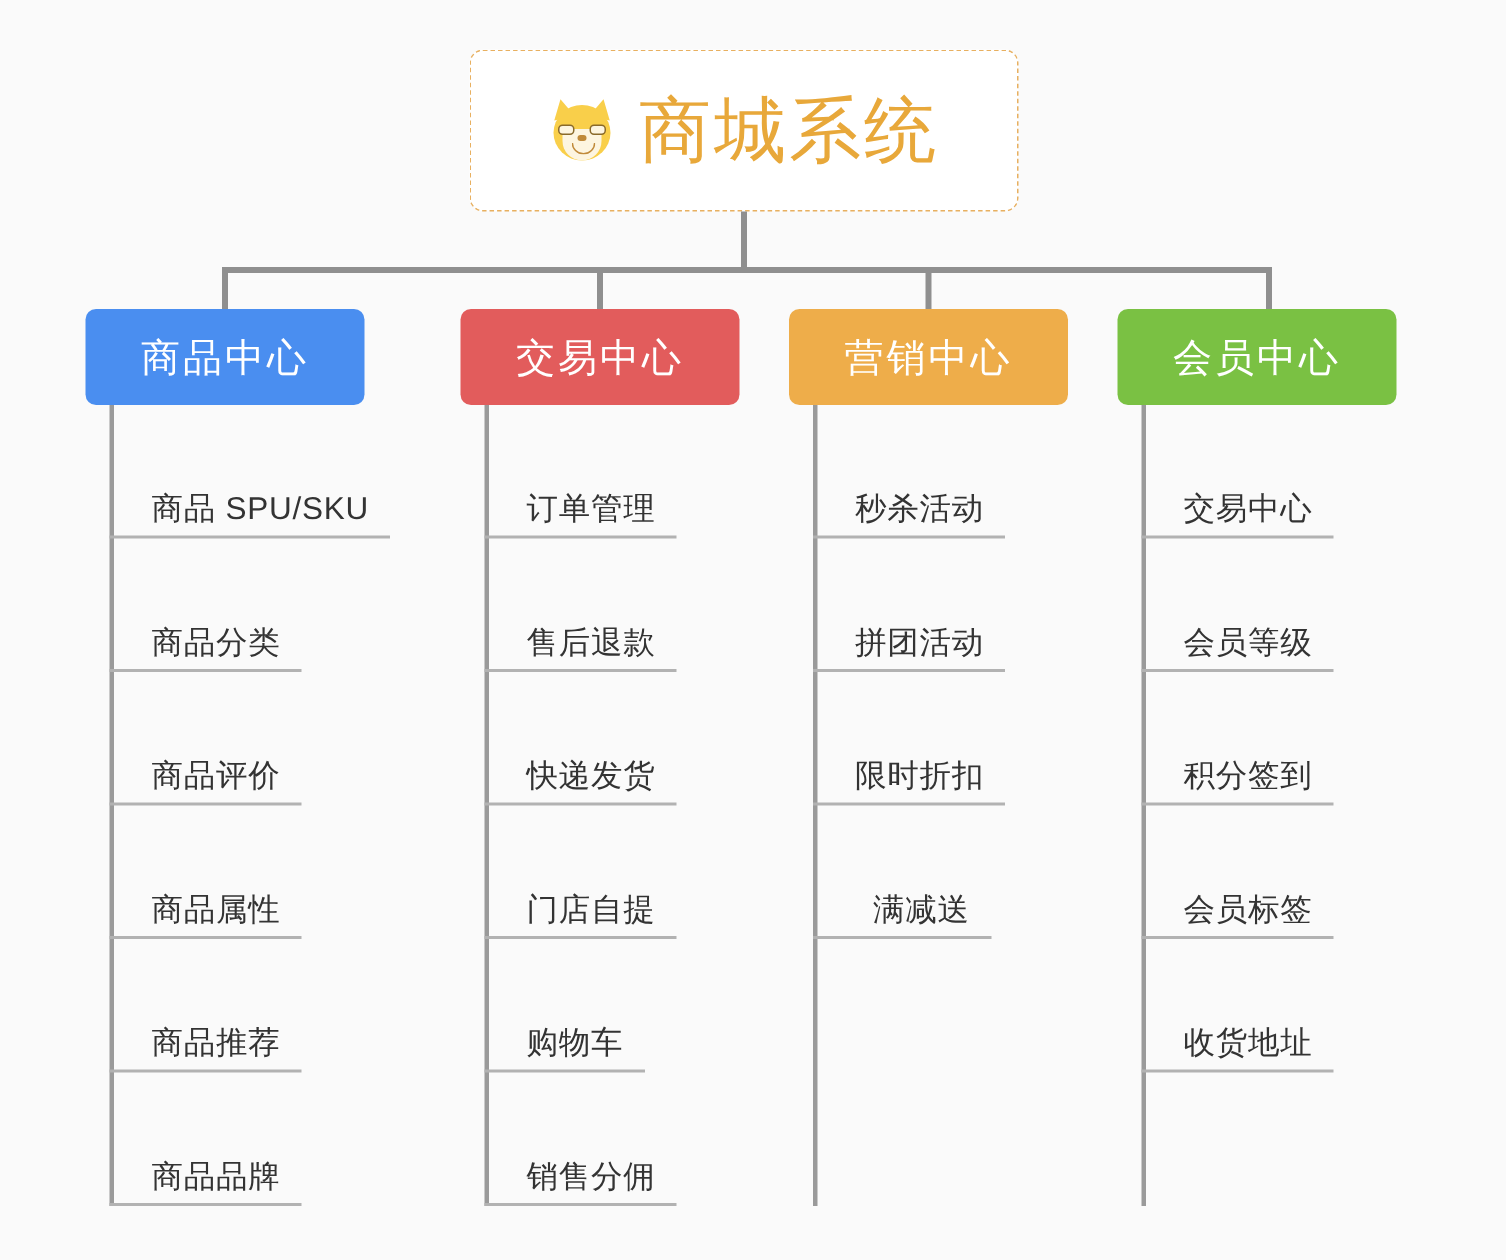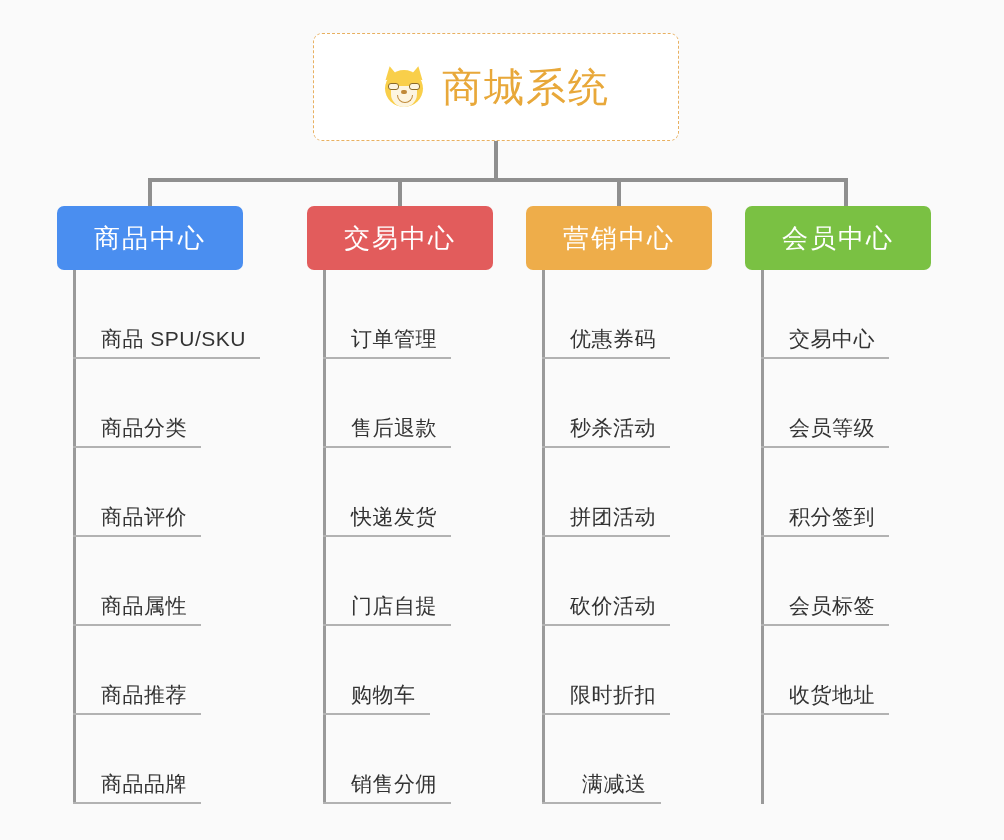--- a/index.html
+++ b/index.html
@@ -96,21 +96,21 @@
   .shiba .mouth {
     position: absolute;
     left: 15px; top: 29px;
     width: 14px; height: 7px;
     border-bottom: 1.5px solid #c08a3a;
     border-left: 1.5px solid #c08a3a;
     border-right: 1.5px solid #c08a3a;
     border-radius: 0 0 8px 8px;
   }
   .root-title {
-    font-size: 40px;
+    font-size: 48px;
     color: #e8a83a;
     letter-spacing: 2px;
     white-space: nowrap;
   }
 
   
   .conn {
     position: absolute;
     background: #8f8f8f;
   }
@@ -267,30 +267,24 @@
     </div>
   </div>
 
   <div class="branch" style="left:526px">
     <div class="branch-header" style="background: rgb(238, 173, 74);">
       <span>营销中心</span>
     </div>
     <div class="spine" style="height: 534px;"></div>
     <div class="leaf-list">
       <div class="leaf">
-          <span class="leaf-inner" style="border-bottom-color: rgb(178, 178, 178);"><span class="leaf-label" style="color: rgb(51, 51, 51);">优惠券码</span></span>
-        </div>
-      <div class="leaf">
           <span class="leaf-inner" style="border-bottom-color: rgb(178, 178, 178);"><span class="leaf-label" style="color: rgb(51, 51, 51);">秒杀活动</span></span>
         </div>
       <div class="leaf">
           <span class="leaf-inner" style="border-bottom-color: rgb(178, 178, 178); margin-top: 26px;"><span class="leaf-label" style="color: rgb(51, 51, 51);">拼团活动</span></span>
-        </div>
-      <div class="leaf">
-          <span class="leaf-inner" style="border-bottom-color: rgb(178, 178, 178);"><span class="leaf-label" style="color: rgb(51, 51, 51);">砍价活动</span></span>
         </div>
       <div class="leaf">
           <span class="leaf-inner" style="border-bottom-color: rgb(178, 178, 178); margin-top: 40px;"><span class="leaf-label" style="color: rgb(51, 51, 51);">限时折扣</span></span>
         </div>
       <div class="leaf">
           <span class="leaf-inner" style="border-bottom-color: rgb(178, 178, 178); padding-left: 40px;"><span class="leaf-label" style="color: rgb(51, 51, 51);">满减送</span></span>
         </div>
     </div>
   </div>
 

